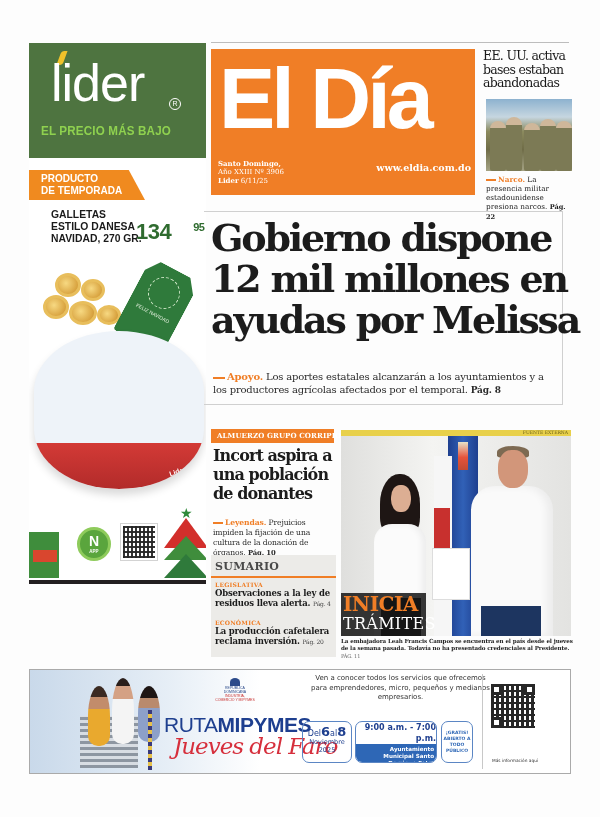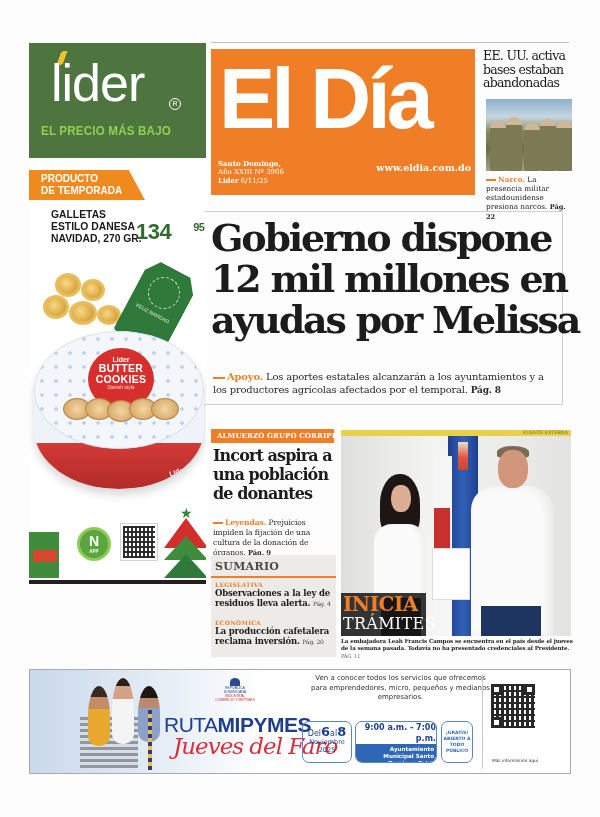--- a/index.html
+++ b/index.html
@@ -177,34 +177,20 @@
   </div>
   <div class="abs tag">
     <span class="tag-ring"></span>
     <span class="tag-text">FELIZ NAVIDAD</span>
   </div>
 
   <div class="abs tin">
     <div class="tin-side">
         <span class="tin-side-brand">Lider</span>
       </div>
-    <div class="tin-lid">
-      <div class="tin-label">
-        <div class="tin-brand">Lider</div>
-        <div class="tin-title">BUTTER COOKIES</div>
-        <div class="tin-sub">Danish style</div>
-      </div>
-      <div class="tin-cookies">
-        <i style="left:0"></i>
-          <i style="left:22px"></i>
-          <i style="left:44px;top:2px"></i>
-          <i style="left:66px"></i>
-          <i style="left:88px"></i>
-      </div>
-    </div>
   </div>
 
   <div class="abs xmas-band">
     <span class="gift" style="left:0;top:24px;width:30px;height:46px;"></span>
     <span class="gift" style="left:4px;top:42px;width:24px;height:12px;background:#d9462e;"></span>
     <span class="tree" style="left:135px;top:10px;border-bottom:30px solid #d22f2b;"></span>
     <span class="tree" style="left:135px;top:28px;border-bottom:24px solid #3f8d3c;"></span>
     <span class="tree" style="left:135px;top:46px;border-bottom:24px solid #2f7a3b;"></span>
     <span class="star" style="left:151px;top:-2px;">★</span>
   </div>
@@ -262,21 +248,21 @@
   </div>
 </div>
 
 <div class="abs section-tag">
   <span>ALMUERZO GRUPO CORRIPIO</span>
 </div>
 <div class="abs incort-title">Incort aspira a una población de donantes</div>
 <div class="abs incort-deck">
   <span class="kicker-dash"></span><span class="kicker">Leyendas.</span>
   <span>Prejuicios impiden la fijación de una cultura de la donación de órganos.</span>
-  <span class="pg">Pág. 9</span>
+  <span class="pg">Pág. 10</span>
 </div>
 
 <div class="abs sumario">
   <div class="sumario-head">SUMARIO</div>
   <div class="sumario-rule"></div>
   <div class="sum-item" style="top:26px;">
     <div class="sum-cat">LEGISLATIVA</div>
     <div class="sum-text"><span>Observaciones a la ley de residuos lleva alerta.</span> <span class="sum-pg">Pág. 4</span></div>
   </div>
   <div class="sum-item" style="top:64px;">

